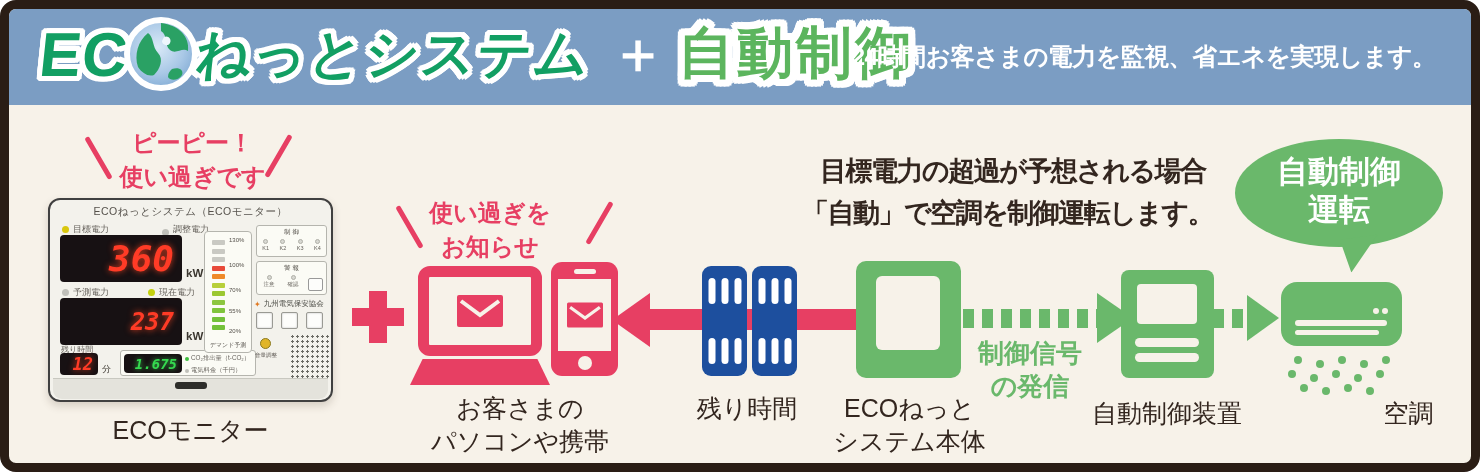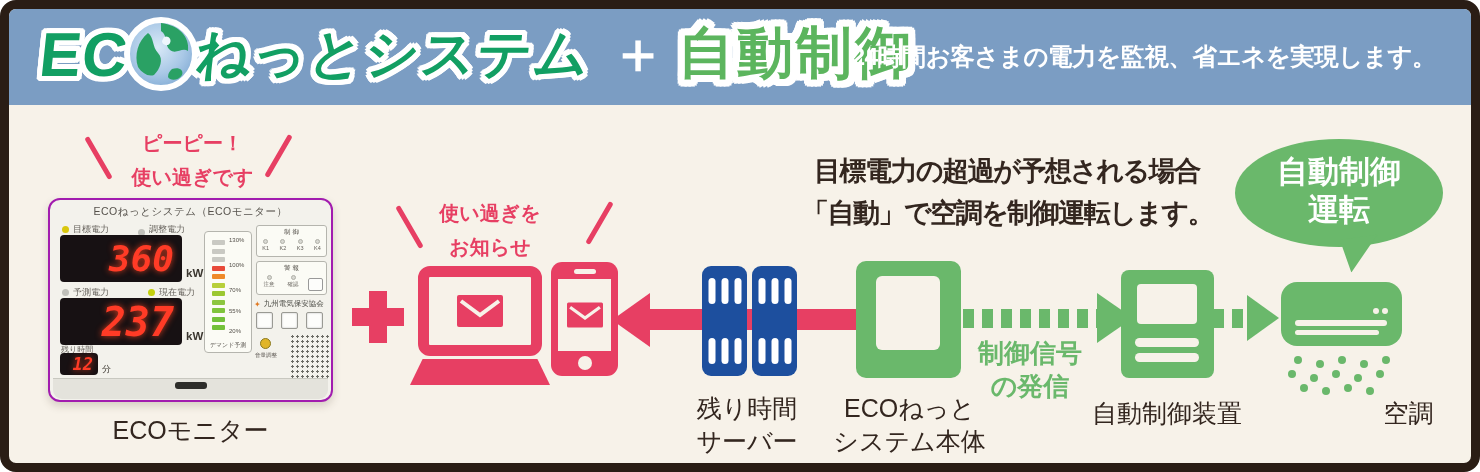--- a/index.html
+++ b/index.html
@@ -26,21 +26,21 @@
     -4px -7px 0 #fff,4px 7px 0 #fff,7px -4px 0 #fff,-7px 4px 0 #fff,
     7px 4px 0 #fff,-7px -4px 0 #fff,4px -7px 0 #fff,-4px 7px 0 #fff;}
   .logo-ec{font-size:62px;font-weight:800;color:#129f63;transform:skewX(-6deg);letter-spacing:1px;}
   .logo-globe{width:74px;height:74px;margin:0 -4px;position:relative;z-index:2;}
   .logo-net{font-size:54px;font-weight:800;color:#129f63;transform:skewX(-6deg);letter-spacing:1px;margin-left:2px;}
   .logo-plus{font-size:56px;font-weight:700;color:#fff;margin:0 12px 0 20px;}
   .logo-auto{font-size:56px;font-weight:900;color:#5cb55e;letter-spacing:3px;}
   .tagline{position:absolute;right:44px;top:40px;font-size:24.5px;font-weight:700;color:#fff;letter-spacing:-0.5px;}
 
   
-  .alert{color:#e73f63;font-weight:700;font-size:20px;line-height:34px;text-align:center;}
+  .alert{color:#e73f63;font-weight:700;font-size:24px;line-height:34px;text-align:center;}
   .slash{width:5px;height:48px;background:#e73f63;border-radius:3px;}
 
   
   .caption{font-size:25px;line-height:33px;color:#33261f;text-align:center;font-weight:500;}
   .message{font-size:27px;line-height:42px;font-weight:700;color:#33261f;letter-spacing:-1.5px;}
   .signal-label{font-size:26px;line-height:33px;font-weight:700;color:#6ab86b;text-align:center;}
 
   
   .plus-pink{width:52px;height:52px;}
   .plus-pink::before,.plus-pink::after{content:"";position:absolute;background:#e73f63;}
@@ -69,21 +69,21 @@
   .ctrl-bar{position:absolute;left:14px;width:64px;height:9px;background:#f7f2e9;border-radius:5px;}
   .aircon{width:121px;height:64px;background:#6ab86b;border-radius:16px;}
   .ac-line{position:absolute;background:#f7f2e9;border-radius:3px;}
   .ac-dot{position:absolute;width:6px;height:6px;border-radius:50%;background:#f7f2e9;}
   .air span{position:absolute;width:8px;height:8px;border-radius:50%;background:#6ab86b;}
   .bubble{width:208px;height:108px;background:#6ab86b;border-radius:50%;
     color:#fff;font-weight:700;font-size:31px;line-height:38px;text-align:center;padding-top:14px;}
   .bubble-tail{width:38px;height:34px;background:#6ab86b;clip-path:polygon(0 0,100% 0,18% 100%);transform:rotate(-8deg);}
 
   
-  .monitor{width:285px;height:204px;background:#f3f2ec;border:2px solid #a21caf;border-radius:12px;
+  .monitor{width:285px;height:204px;background:#f3f2ec;border:2px solid #404040;border-radius:12px;
     box-shadow:0 4px 8px rgba(60,45,30,.18);font-family:"Liberation Sans","DejaVu Sans",sans-serif;}
   .mon-title{position:absolute;left:0;right:0;top:5px;text-align:center;font-size:10.5px;color:#55514b;letter-spacing:0.5px;}
   .lamp{position:absolute;font-size:9px;color:#66625c;display:flex;align-items:center;gap:4px;}
   .lamp i{display:block;width:7px;height:7px;border-radius:50%;}
   .disp{position:absolute;background:#171113;border-radius:4px;display:flex;align-items:center;justify-content:flex-end;
     padding-right:8px;font-family:"DejaVu Sans Mono","Liberation Mono",monospace;font-style:italic;font-weight:700;
     color:#ff3b26;text-shadow:0 0 6px rgba(255,70,35,.8);}
   .kw{position:absolute;font-size:11.5px;font-weight:700;color:#3a362f;}
   .mini-label{position:absolute;font-size:8px;color:#66625c;}
   .green-txt{color:#35d94f !important;text-shadow:0 0 5px rgba(60,230,90,.8) !important;}
@@ -139,42 +139,53 @@
   <div class="abs slash" style="left:96px;top:134px;transform:rotate(-30deg);"></div>
   <div class="abs slash" style="left:276px;top:132px;transform:rotate(30deg);"></div>
 
   <div class="abs monitor" style="left:48px;top:198px;">
     <div class="mon-title">ECOねっとシステム（ECOモニター）</div>
 
     <div class="lamp" style="left:12px;top:23px;">
       <i style="background:#d9c70e;"></i>
       <span>目標電力</span>
     </div>
-    <div class="lamp" style="left:88px;top:23px;align-items:flex-end;">
+    <div class="lamp" style="left:112px;top:23px;align-items:flex-end;">
       <i style="background:#c0c0ba;"></i>
       <span>調整電力</span>
     </div>
     <div class="disp" style="left:10px;top:35px;width:122px;height:47px;font-size:36px;">360</div>
     <div class="kw" style="left:136px;top:67px;">kW</div>
 
     <div class="lamp" style="left:12px;top:86px;">
       <i style="background:#c0c0ba;"></i>
       <span>予測電力</span>
     </div>
     <div class="lamp" style="left:98px;top:86px;">
       <i style="background:#c3d00e;"></i>
       <span>現在電力</span>
     </div>
-    <div class="disp" style="left:10px;top:98px;width:122px;height:47px;font-size:40px;">237</div>
+    <div class="disp" style="left:10px;top:98px;width:122px;height:47px;font-size:24px;">237</div>
     <div class="kw" style="left:136px;top:130px;">kW</div>
 
     <div class="mini-label" style="left:11px;top:144px;">残り時間</div>
     <div class="disp" style="left:10px;top:153px;width:38px;height:22px;font-size:17px;padding-right:5px;">12</div>
     <div class="mini-label" style="left:52px;top:163px;font-size:9px;color:#3a362f;">分</div>
 
+    <div class="mbox" style="left:70px;top:150px;width:136px;height:26px;">
+      <div class="disp green-txt" style="left:3px;top:3px;width:58px;height:19px;font-size:14px;padding-right:5px;">1.675</div>
+      <div class="lamp" style="left:64px;top:3px;font-size:6.3px;gap:2px;">
+        <i style="background:#3fbf3f;width:4px;height:4px;"></i>
+        <span>CO₂排出量（t-CO₂）</span>
+      </div>
+      <div class="lamp" style="left:64px;top:15px;font-size:6.3px;gap:2px;">
+        <i style="background:#c0c0ba;width:4px;height:4px;"></i>
+        <span>電気料金（千円）</span>
+      </div>
+    </div>
 
     <div class="gauge">
       <div class="gbar" style="top:8px;background:#c9c9c3;"></div>
       <div class="gbar" style="top:16.5px;background:#c9c9c3;"></div>
       <div class="gbar" style="top:25px;background:#c9c9c3;"></div>
       <div class="gbar" style="top:33.5px;background:#e84a3a;"></div>
       <div class="gbar" style="top:42px;background:#ef8a2a;"></div>
       <div class="gbar" style="top:50.5px;background:#b7cf3a;"></div>
       <div class="gbar" style="top:59px;background:#9cc832;"></div>
       <div class="gbar" style="top:67.5px;background:#8cc63f;"></div>
@@ -268,20 +279,24 @@
   <div class="abs phone" style="left:551px;top:262px;">
     <div class="phone-bar"></div>
     <div class="phone-screen">
       <svg width="36" height="26" viewBox="0 0 46 32">
         <rect width="46" height="32" rx="2" fill="#e73f63"></rect>
         <path d="M4 6 L23 20 L42 6" stroke="#f7f2e9" stroke-width="4" fill="none"></path>
       </svg>
     </div>
     <div class="phone-btn"></div>
   </div>
+  <div class="abs caption" style="left:418px;top:392px;width:204px;">
+    <div>お客さまの</div>
+    <div>パソコンや携帯</div>
+  </div>
 
   <div class="abs arrow-band" style="left:646px;top:309px;width:212px;height:21px;"></div>
   <div class="abs arrow-head-l" style="left:612px;top:293px;"></div>
 
   <div class="tower" style="left:702px;top:266px;">
     <div class="slots" style="top:12px;">
           <i></i>
           <i></i>
           <i></i>
         </div>
@@ -298,33 +313,32 @@
           <i></i>
         </div>
     <div class="slots" style="top:72px;">
           <i></i>
           <i></i>
           <i></i>
         </div>
   </div>
   <div class="abs caption" style="left:664px;top:392px;width:166px;">
     <div>残り時間</div>
-    <div>サーバー</div>
   </div>
 
   <div class="abs eco-unit" style="left:856px;top:261px;">
     <div class="eco-unit-inner"></div>
   </div>
   <div class="abs caption" style="left:812px;top:392px;width:195px;">
     <div>ECOねっと</div>
     <div>システム本体</div>
   </div>
 
   <div class="abs message" style="left:802px;top:150px;">
-    <div style="margin-left:12px;">目標電力の超過が予想される場合</div>
+    <div style="margin-left:18px;">目標電力の超過が予想される場合</div>
     <div>「自動」で空調を制御運転します。</div>
   </div>
 
   <div class="abs gdots" style="left:963px;top:309px;width:134px;"></div>
   <div class="abs garrow" style="left:1097px;top:293px;"></div>
   <div class="abs signal-label" style="left:955px;top:337px;width:150px;">
     <div>制御信号</div>
     <div>の発信</div>
   </div>
 

